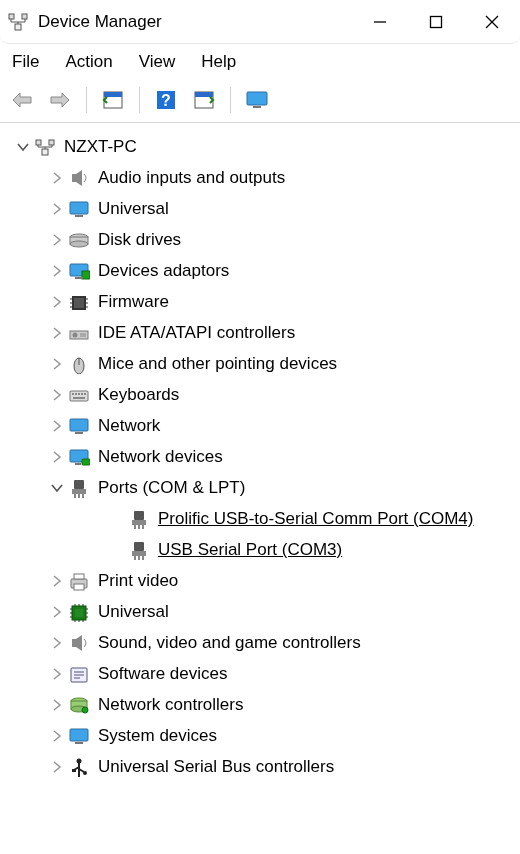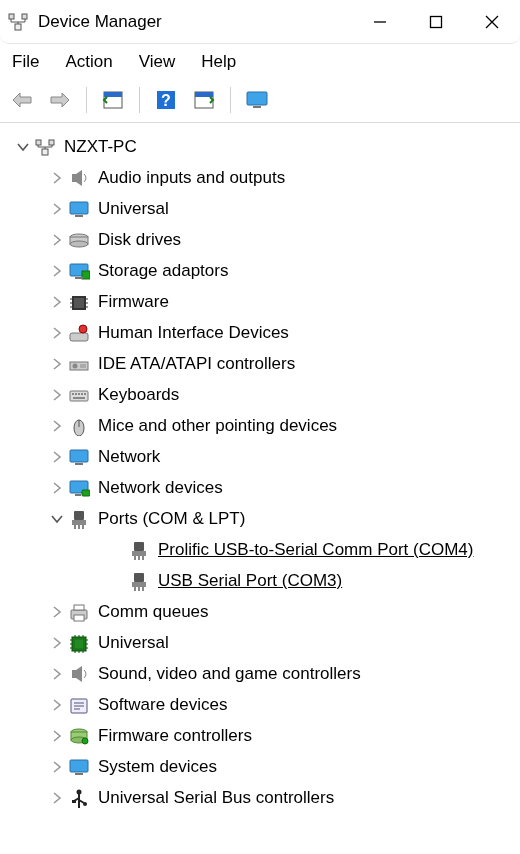--- a/index.html
+++ b/index.html
@@ -217,21 +217,21 @@
           <span class="twisty">
             <svg width="12" height="12">
               <path d="M3 1 L9 6 L3 11" fill="none" stroke="#999" stroke-width="1.6"></path>
             </svg>
           </span>
           <span class="icon">
             <svg width="22" height="20" viewBox="0 0 22 20">
               <use href="#i-display"></use>
             </svg>
           </span>
-          <span class="label">Storage adaptors</span>
+          <span class="label">Devices adaptors</span>
         </div>
         <div class="node indent1">
           <span class="twisty">
             <svg width="12" height="12">
               <path d="M3 1 L9 6 L3 11" fill="none" stroke="#999" stroke-width="1.6"></path>
             </svg>
           </span>
           <span class="icon">
             <svg width="22" height="20" viewBox="0 0 22 20">
               <use href="#i-chip"></use>
@@ -240,63 +240,50 @@
           <span class="label">Firmware</span>
         </div>
         <div class="node indent1">
           <span class="twisty">
             <svg width="12" height="12">
               <path d="M3 1 L9 6 L3 11" fill="none" stroke="#999" stroke-width="1.6"></path>
             </svg>
           </span>
           <span class="icon">
             <svg width="22" height="20" viewBox="0 0 22 20">
-              <use href="#i-hid"></use>
-            </svg>
-          </span>
-          <span class="label">Human Interface Devices</span>
-        </div>
-        <div class="node indent1">
-          <span class="twisty">
-            <svg width="12" height="12">
-              <path d="M3 1 L9 6 L3 11" fill="none" stroke="#999" stroke-width="1.6"></path>
-            </svg>
-          </span>
-          <span class="icon">
-            <svg width="22" height="20" viewBox="0 0 22 20">
               <use href="#i-ide"></use>
             </svg>
           </span>
           <span class="label">IDE ATA/ATAPI controllers</span>
         </div>
         <div class="node indent1">
           <span class="twisty">
             <svg width="12" height="12">
               <path d="M3 1 L9 6 L3 11" fill="none" stroke="#999" stroke-width="1.6"></path>
             </svg>
           </span>
           <span class="icon">
             <svg width="22" height="20" viewBox="0 0 22 20">
+              <use href="#i-mouse"></use>
+            </svg>
+          </span>
+          <span class="label">Mice and other pointing devices</span>
+        </div>
+        <div class="node indent1">
+          <span class="twisty">
+            <svg width="12" height="12">
+              <path d="M3 1 L9 6 L3 11" fill="none" stroke="#999" stroke-width="1.6"></path>
+            </svg>
+          </span>
+          <span class="icon">
+            <svg width="22" height="20" viewBox="0 0 22 20">
               <use href="#i-keyboard"></use>
             </svg>
           </span>
           <span class="label">Keyboards</span>
-        </div>
-        <div class="node indent1">
-          <span class="twisty">
-            <svg width="12" height="12">
-              <path d="M3 1 L9 6 L3 11" fill="none" stroke="#999" stroke-width="1.6"></path>
-            </svg>
-          </span>
-          <span class="icon">
-            <svg width="22" height="20" viewBox="0 0 22 20">
-              <use href="#i-mouse"></use>
-            </svg>
-          </span>
-          <span class="label">Mice and other pointing devices</span>
         </div>
         <div class="node indent1">
           <span class="twisty">
             <svg width="12" height="12">
               <path d="M3 1 L9 6 L3 11" fill="none" stroke="#999" stroke-width="1.6"></path>
             </svg>
           </span>
           <span class="icon">
             <svg width="22" height="20" viewBox="0 0 22 20">
               <use href="#i-monitor"></use>
@@ -352,21 +339,21 @@
           <span class="twisty">
             <svg width="12" height="12">
               <path d="M3 1 L9 6 L3 11" fill="none" stroke="#999" stroke-width="1.6"></path>
             </svg>
           </span>
           <span class="icon">
             <svg width="22" height="20" viewBox="0 0 22 20">
               <use href="#i-printer"></use>
             </svg>
           </span>
-          <span class="label">Comm queues</span>
+          <span class="label">Print video</span>
         </div>
         <div class="node indent1">
           <span class="twisty">
             <svg width="12" height="12">
               <path d="M3 1 L9 6 L3 11" fill="none" stroke="#999" stroke-width="1.6"></path>
             </svg>
           </span>
           <span class="icon">
             <svg width="22" height="20" viewBox="0 0 22 20">
               <use href="#i-processor"></use>
@@ -404,21 +391,21 @@
           <span class="twisty">
             <svg width="12" height="12">
               <path d="M3 1 L9 6 L3 11" fill="none" stroke="#999" stroke-width="1.6"></path>
             </svg>
           </span>
           <span class="icon">
             <svg width="22" height="20" viewBox="0 0 22 20">
               <use href="#i-storage"></use>
             </svg>
           </span>
-          <span class="label">Firmware controllers</span>
+          <span class="label">Network controllers</span>
         </div>
         <div class="node indent1">
           <span class="twisty">
             <svg width="12" height="12">
               <path d="M3 1 L9 6 L3 11" fill="none" stroke="#999" stroke-width="1.6"></path>
             </svg>
           </span>
           <span class="icon">
             <svg width="22" height="20" viewBox="0 0 22 20">
               <use href="#i-monitor"></use>

